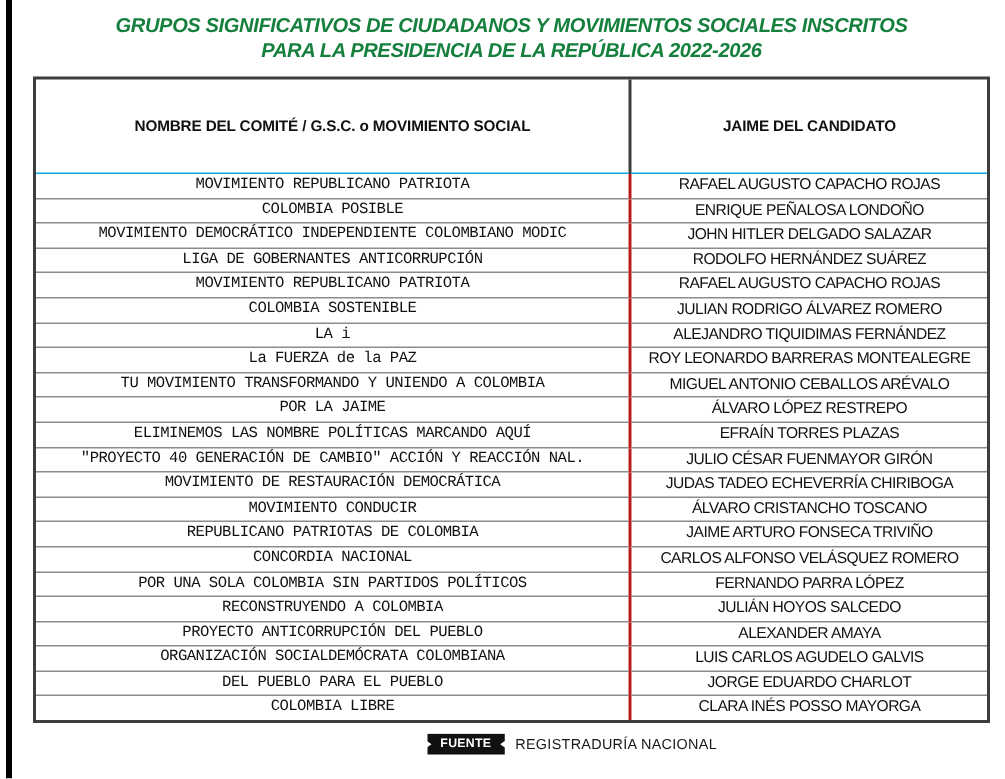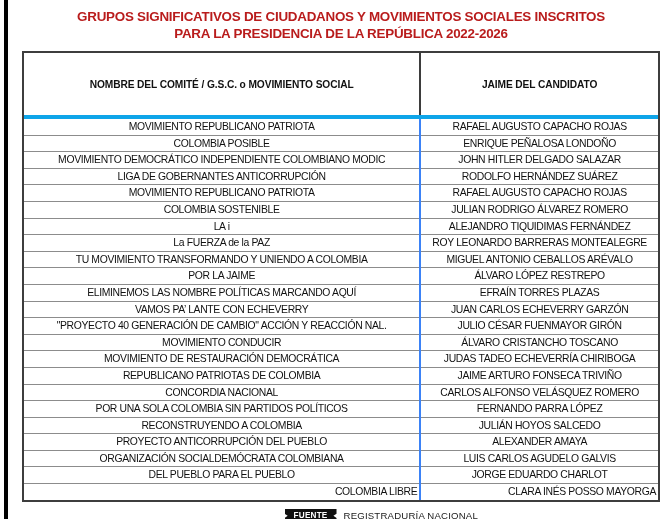--- a/index.html
+++ b/index.html
@@ -41,21 +41,22 @@
   .title-block {
     padding-top: 8px;
     text-align: center;
   }
   .title-line {
     font-weight: bold;
     font-size: 13.4px;
     line-height: 17px;
     letter-spacing: -0.25px;
     white-space: nowrap;
-    color: #b91c1c;
+    color: #15803d;
+    font-style: italic;
   }
 
   
   .table-wrap {
     margin-top: 9px;
     border: 2px solid #3d3d3d;
     background: #ffffff;
   }
   table.data-table {
     width: 100%;
@@ -66,48 +67,48 @@
   table.data-table col.c-right { width: 37.5%; }
 
   thead th {
     height: 62px;
     vertical-align: middle;
     text-align: center;
     font-size: 10.2px;
     font-weight: bold;
     letter-spacing: -0.1px;
     padding: 0 6px;
-    border-bottom: 4px solid #0ea5e9;
+    border-bottom: 1px solid #0ea5e9;
     white-space: nowrap;
   }
   thead th.th-left {
     border-right: 2px solid #3d3d3d;
   }
 
   tbody td {
     height: 15.6px;
     line-height: 15.6px;
     text-align: center;
     font-size: 10.4px;
     letter-spacing: -0.35px;
     padding: 0 2px;
     border-top: 1px solid #8c8c8c;
     border-bottom: 1px solid #8c8c8c;
     white-space: nowrap;
     overflow: hidden;
   }
   tbody td.cell-left {
-    border-right: 2px solid #3b82f6;
+    border-right: 2px solid #b91c1c;
+    font-family: Liberation Mono, monospace;
   }
   tbody tr:first-child td {
     border-top: none;
   }
   tbody tr:last-child td {
     border-bottom: none;
-    text-align: right;
   }
 
   
   .source-row {
     margin-top: 7px;
     display: flex;
     align-items: center;
     justify-content: flex-end;
     padding-right: 182px;
     gap: 7px;
@@ -194,34 +195,30 @@
           </tr>
           <tr>
             <td class="cell-left">POR LA JAIME</td>
             <td class="cell-right">ÁLVARO LÓPEZ RESTREPO</td>
           </tr>
           <tr>
             <td class="cell-left">ELIMINEMOS LAS NOMBRE POLÍTICAS MARCANDO AQUÍ</td>
             <td class="cell-right">EFRAÍN TORRES PLAZAS</td>
           </tr>
           <tr>
-            <td class="cell-left">VAMOS PA’ LANTE CON ECHEVERRY</td>
-            <td class="cell-right">JUAN CARLOS ECHEVERRY GARZÓN</td>
-          </tr>
-          <tr>
             <td class="cell-left">"PROYECTO 40 GENERACIÓN DE CAMBIO"  ACCIÓN Y REACCIÓN NAL.</td>
             <td class="cell-right">JULIO CÉSAR FUENMAYOR GIRÓN</td>
           </tr>
           <tr>
+            <td class="cell-left">MOVIMIENTO DE RESTAURACIÓN DEMOCRÁTICA</td>
+            <td class="cell-right">JUDAS TADEO ECHEVERRÍA CHIRIBOGA</td>
+          </tr>
+          <tr>
             <td class="cell-left">MOVIMIENTO CONDUCIR</td>
             <td class="cell-right">ÁLVARO CRISTANCHO TOSCANO</td>
-          </tr>
-          <tr>
-            <td class="cell-left">MOVIMIENTO DE RESTAURACIÓN DEMOCRÁTICA</td>
-            <td class="cell-right">JUDAS TADEO ECHEVERRÍA CHIRIBOGA</td>
           </tr>
           <tr>
             <td class="cell-left">REPUBLICANO PATRIOTAS DE COLOMBIA</td>
             <td class="cell-right">JAIME ARTURO FONSECA TRIVIÑO</td>
           </tr>
           <tr>
             <td class="cell-left">CONCORDIA NACIONAL</td>
             <td class="cell-right">CARLOS ALFONSO VELÁSQUEZ ROMERO</td>
           </tr>
           <tr>

